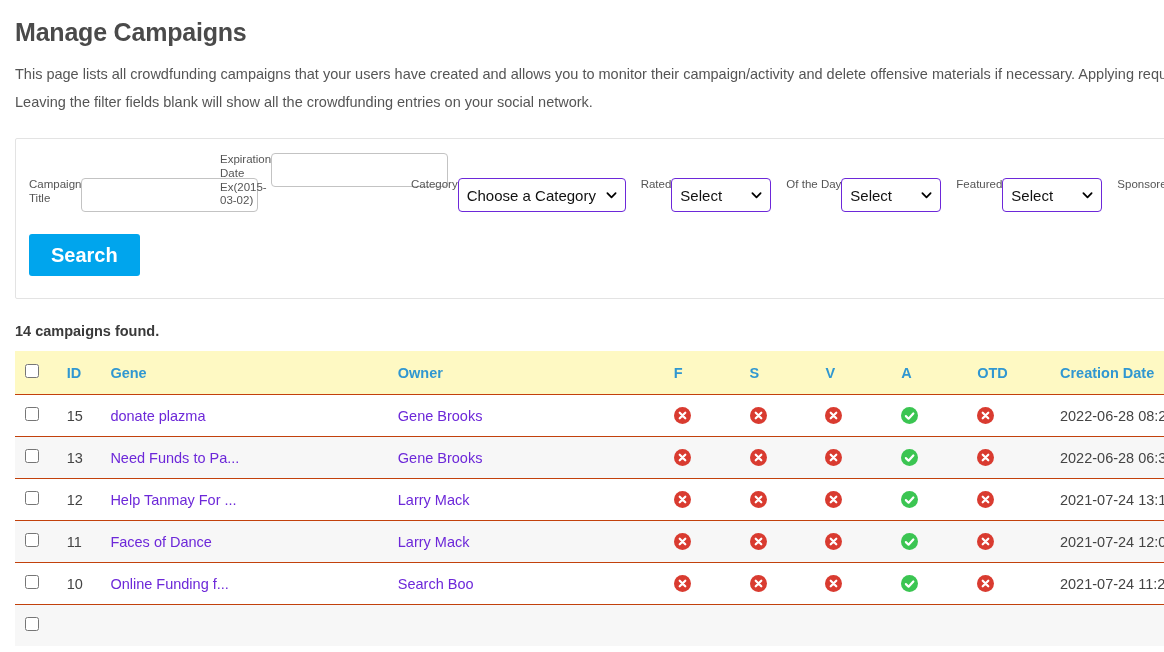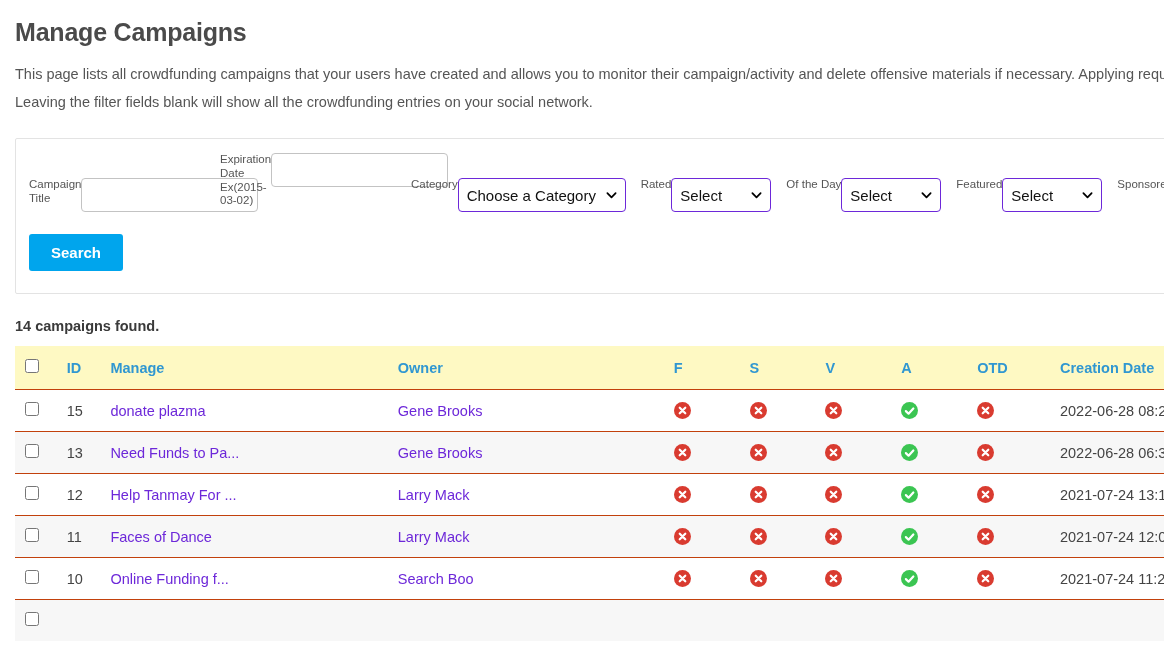--- a/index.html
+++ b/index.html
@@ -94,21 +94,21 @@
   .w-cat    { width: 168px; }
   .w-sel    { width: 100px; }
 
   .btn-row { margin-top: 22px; padding-left: 1px; }
   .btn-search {
     background: #00a5ed;
     border: none;
     border-radius: 3px;
     color: #fff;
     font-weight: bold;
-    font-size: 15px;
+    font-size: 20px;
     font-family: "Liberation Sans", sans-serif;
     padding: 11px 22px;
     cursor: pointer;
     line-height: 1;
   }
 
   
   .found {
     margin: 24px 0 12px 0;
     font-size: 14.5px;
@@ -248,21 +248,21 @@
 
   <div class="found">14 campaigns found.</div>
 
   <table class="campaigns">
     <thead>
       <tr>
         <th class="c-check">
           <input type="checkbox" style="">
         </th>
         <th class="c-id"><a href="#">ID</a></th>
-        <th class="c-title"><a href="#">Manage</a></th>
+        <th class="c-title"><a href="#">Gene</a></th>
         <th class="c-owner"><a href="#">Owner</a></th>
         <th class="c-flag"><a href="#">F</a></th>
         <th class="c-flag"><a href="#">S</a></th>
         <th class="c-flag"><a href="#">V</a></th>
         <th class="c-flag"><a href="#">A</a></th>
         <th class="c-otd"><a href="#">OTD</a></th>
         <th class="c-date"><a href="#">Creation Date</a></th>
       </tr>
     </thead>
     <tbody id="rows-body">

